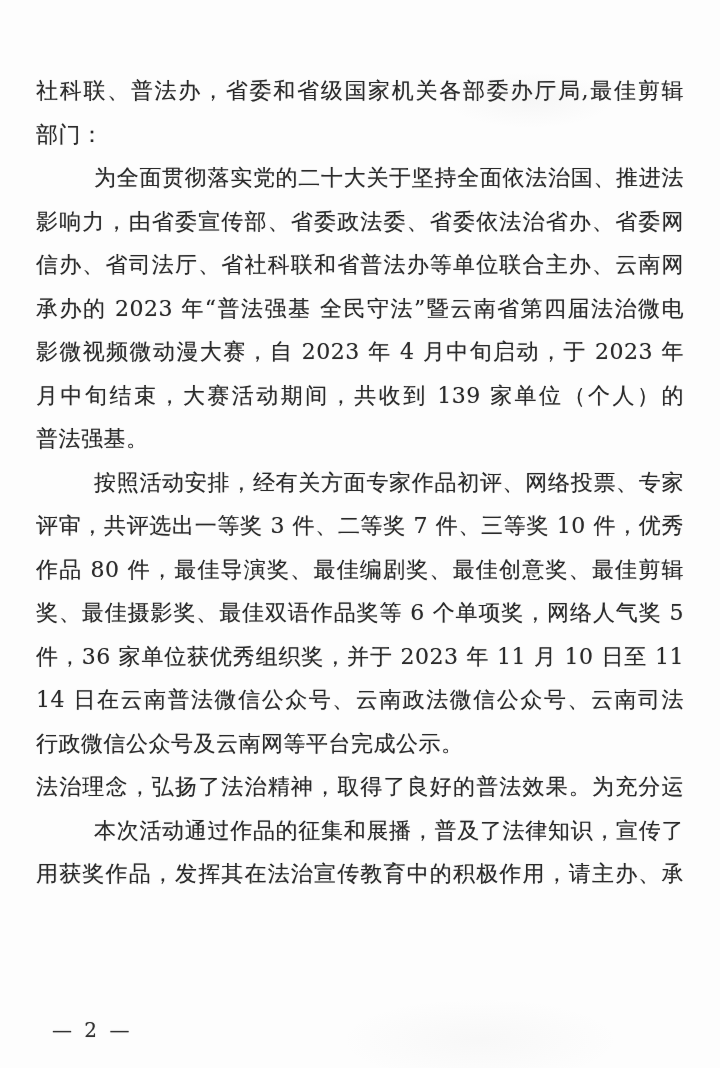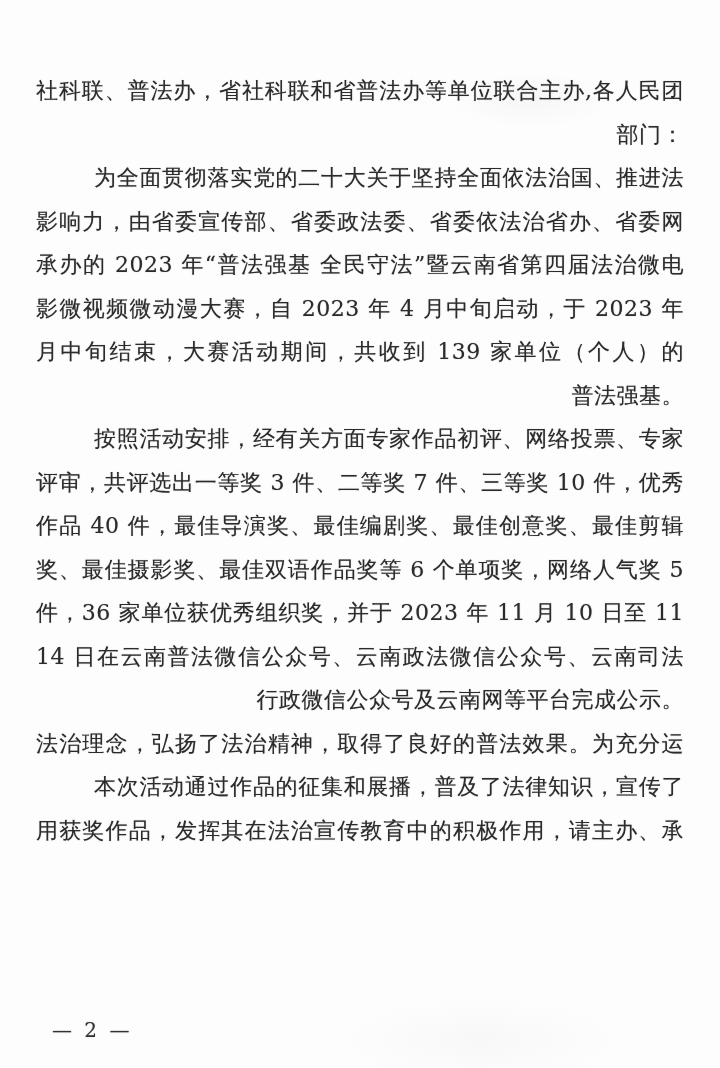--- a/index.html
+++ b/index.html
@@ -24,21 +24,21 @@
     top: 69px;
     width: 648px;
     font-size: 22px;
     color: #2b2b2b;
     text-shadow: 0 0 1px rgba(45,45,45,0.45);
   }
   .line {
     height: 43.5px;
     line-height: 43.5px;
     overflow: hidden;
-    text-align: right;
+    text-align: left;
     letter-spacing: 0.5px;
   }
   .line.fill {
     text-align: justify;
     text-align-last: justify;
   }
   .line.indent {
     padding-left: 58px;
   }
   .page-number {
@@ -49,31 +49,32 @@
     letter-spacing: 3px;
     color: #333333;
     text-shadow: 0 0 1px rgba(45,45,45,0.4);
   }
 </style>
 </head>
 <body>
 
 <div class="paper">
   <div class="text-block" id="text-block">
-      <div class="line fill">社科联、普法办，省社科联和省普法办等单位联合主办,各人民团</div>
+      <div class="line fill">社科联、普法办，省委和省级国家机关各部委办厅局,最佳剪辑</div>
       <div class="line">部门：</div>
       <div class="line fill indent">为全面贯彻落实党的二十大关于坚持全面依法治国、推进法</div>
       <div class="line fill">影响力，由省委宣传部、省委政法委、省委依法治省办、省委网</div>
+      <div class="line fill">信办、省司法厅、省社科联和省普法办等单位联合主办、云南网</div>
       <div class="line fill">承办的 2023 年“普法强基 全民守法”暨云南省第四届法治微电</div>
       <div class="line fill">影微视频微动漫大赛，自 2023 年 4 月中旬启动，于 2023 年 11</div>
       <div class="line fill">月中旬结束，大赛活动期间，共收到 139 家单位（个人）的 786</div>
       <div class="line">普法强基。</div>
       <div class="line fill indent">按照活动安排，经有关方面专家作品初评、网络投票、专家</div>
       <div class="line fill">评审，共评选出一等奖 3 件、二等奖 7 件、三等奖 10 件，优秀</div>
-      <div class="line fill">作品 40 件，最佳导演奖、最佳编剧奖、最佳创意奖、最佳剪辑</div>
+      <div class="line fill">作品 80 件，最佳导演奖、最佳编剧奖、最佳创意奖、最佳剪辑</div>
       <div class="line fill">奖、最佳摄影奖、最佳双语作品奖等 6 个单项奖，网络人气奖 5</div>
       <div class="line fill">件，36 家单位获优秀组织奖，并于 2023 年 11 月 10 日至 11 月</div>
       <div class="line fill">14 日在云南普法微信公众号、云南政法微信公众号、云南司法</div>
       <div class="line">行政微信公众号及云南网等平台完成公示。</div>
       <div class="line fill">法治理念，弘扬了法治精神，取得了良好的普法效果。为充分运</div>
       <div class="line fill indent">本次活动通过作品的征集和展播，普及了法律知识，宣传了</div>
       <div class="line fill">用获奖作品，发挥其在法治宣传教育中的积极作用，请主办、承</div>
     </div>
   <div class="page-number">— 2 —</div>
 </div>

